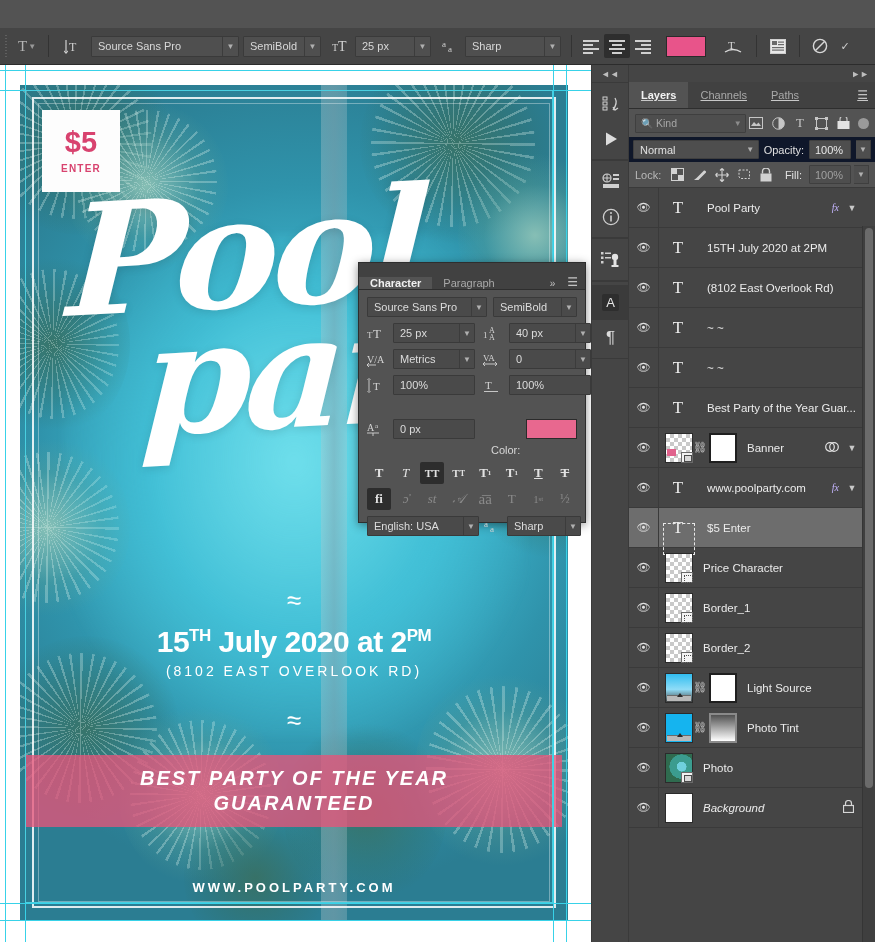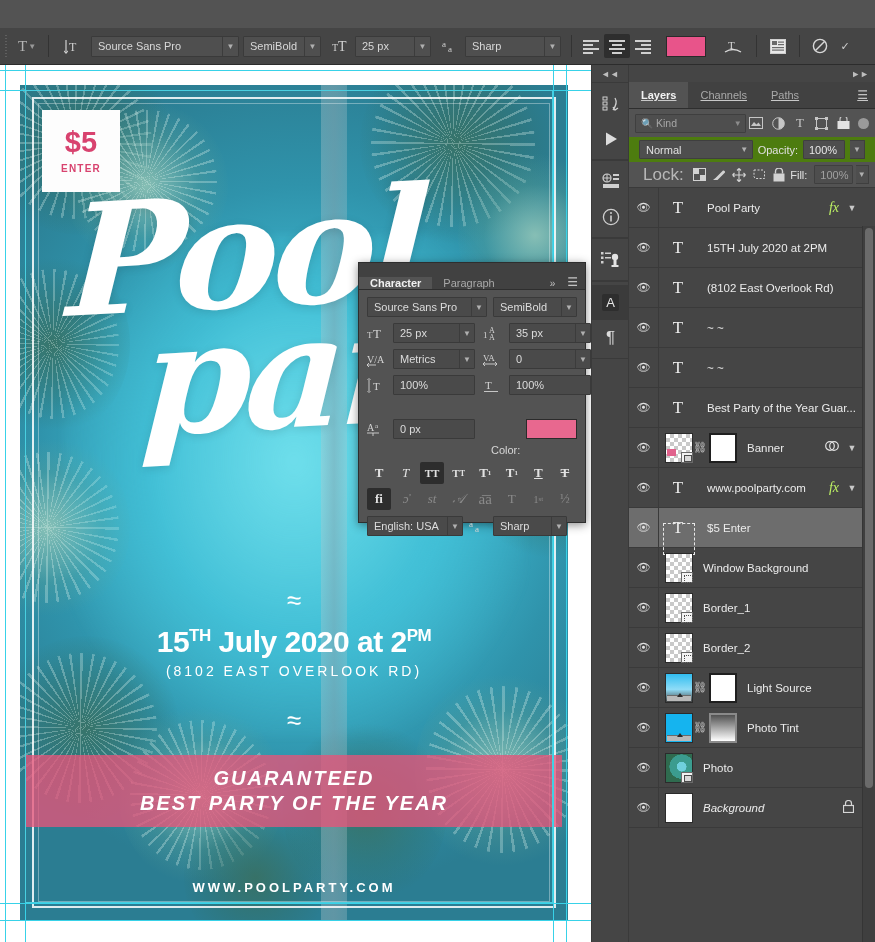--- a/index.html
+++ b/index.html
@@ -246,40 +246,40 @@
     width: 112px; height: 19px; border:1px solid #3f3f3f; background:#4e4e4e;
     display:flex; align-items:center; position:relative; border-radius:1px;
   }
   .lp-kind .lbl { font-size:10.5px; color:#a6a6a6; padding-left:20px; }
   .lp-kind .mag { position:absolute; left:5px; top:3px; font-size:10px; color:#a6a6a6; }
   .lp-kind .ar { position:absolute; right:3px; font-size:8px; color:#8c8c8c; }
   .lp-fico { width:22px; height:20px; display:flex; align-items:center; justify-content:center;
     color:#c6c6c6; font-size:12px; }
   .lp-toggle { width:11px; height:11px; border-radius:50%; background:#9a9a9a; margin-left:4px; }
 
-  .lp-blend { height: 25px; background:#4d7c0f; display:flex; align-items:center; padding:0 10px; gap:5px; }
+  .lp-blend { height: 25px; background:#0f172a; display:flex; align-items:center; padding:0 4px; gap:5px; }
   .lp-blendsel {
     flex:1; height:19px; background:#4e4e4e; border:1px solid #3f3f3f;
     display:flex; align-items:center; position:relative; border-radius:1px;
   }
   .lp-blendsel .v { font-size:11px; color:#e0e0e0; padding-left:6px; }
   .lp-blendsel .ar { position:absolute; right:0; top:0; bottom:0; width:15px;
     display:flex; align-items:center; justify-content:center; font-size:8px; color:#b0b0b0; }
   .lp-oplbl { font-size:11px; color:#e0e0e0; }
   .lp-opval {
     width:42px; height:19px; background:#4e4e4e; border:1px solid #3f3f3f;
     display:flex; align-items:center; justify-content:flex-start; padding-left:5px;
     font-size:11px; color:#e8e8e8; border-radius:1px;
   }
   .lp-opar { width:15px; height:19px; display:flex; align-items:center; justify-content:center;
     font-size:8px; color:#b0b0b0; background:#4e4e4e; border:1px solid #3f3f3f; border-left:none; }
 
   .lp-lock { height: 26px; background:#535353; display:flex; align-items:center; padding:0 6px; gap:3px;
     border-bottom:1px solid #3a3a3a;}
-  .lp-locklbl { font-size:17px; color:#b8b8b8; margin-right:4px;margin-left:8px; }
+  .lp-locklbl { font-size:11px; color:#b8b8b8; margin-right:4px; }
   .lp-lico { width:19px; height:19px; display:flex; align-items:center; justify-content:center;
     color:#d2d2d2; font-size:12px; }
   .lp-filllbl { font-size:11px; color:#e0e0e0; margin-left:auto; margin-right:4px; }
   .lp-fillval {
     width:42px; height:19px; background:#4e4e4e; border:1px solid #3f3f3f;
     display:flex; align-items:center; padding-left:5px; font-size:11px; color:#a0a0a0; border-radius:1px;
   }
 
   .lp-list { background:#454545; }
   .lrow {
@@ -350,21 +350,21 @@
   .lchain { width:14px; text-align:center; color:#d8d8d8; font-size:11px; }
   .lmask {
     width:28px; height:30px; border:2px solid #1f1f1f; margin-left:2px; background:#fff;
   }
   .lmask.grad { background: linear-gradient(180deg,#515151 0%, #ffffff 100%); border:2px solid #8a8a8a;}
   .lname {
     flex: 1; padding-left: 10px; font-size: 11.5px; color: #ebebeb;
     white-space: nowrap; overflow: hidden; text-overflow: ellipsis;
   }
   .lname.italic { font-style: italic; }
-  .lfx { color:#bef264; font-size:14px; font-family:"Liberation Serif", serif; font-style:italic;
+  .lfx { color:#c4b5fd; font-size:10px; font-family:"Liberation Serif", serif; font-style:italic;
     padding-right: 4px; }
   .lrowchev { width:18px; text-align:center; color:#c8c8c8; font-size:9px; }
   .llock { width: 26px; text-align:center; color:#d6d6d6; font-size:11px; }
   .lscrollpad { width: 14px; }
 
   .lp-scroll {
     position:absolute; right:0; top:161px; width:13px; bottom:0; background:#3f3f3f;
     border-left:1px solid #353535;
   }
   .lp-scroll .thumb {
@@ -518,22 +518,22 @@
       <div class="wave" style="top:500px;">≈</div>
 
       <div class="date-line">
         <span>15</span><sup>TH</sup><span> July 2020 at 2</span><sup>PM</sup>
       </div>
       <div class="addr-line">(8102 EAST OVERLOOK RD)</div>
 
       <div class="wave" style="top:620px;">≈</div>
 
       <div class="banner">
+        <div class="banner-t">BEST PARTY OF THE YEAR</div>
         <div class="banner-t">GUARANTEED</div>
-        <div class="banner-t">BEST PARTY OF THE YEAR</div>
       </div>
 
       <div class="site-line">WWW.POOLPARTY.COM</div>
     </div>
 
     <div class="guide-h" style="top:5px;"></div>
     <div class="guide-h" style="top:25px;"></div>
     <div class="guide-h" style="top:838px;"></div>
     <div class="guide-h" style="top:855px;"></div>
     <div class="guide-v" style="left:5px;"></div>
@@ -576,21 +576,21 @@
           <span class="ar">▼</span>
         </div>
         <div class="cp-lbl" style="margin-left:8px;">
           <svg width="22" height="15" viewBox="0 0 22 15">
               <text x="0" y="12" font-size="9" fill="#d4d4d4" font-family="Liberation Serif, serif">1</text>
               <text x="6" y="7" font-size="8" fill="#d4d4d4" font-family="Liberation Serif, serif">A</text>
               <text x="6" y="14" font-size="8" fill="#d4d4d4" font-family="Liberation Serif, serif">A</text>
             </svg>
         </div>
         <div class="cp-field" style="flex:none;width:82px;">
-          <span class="v">35 px</span>
+          <span class="v">40 px</span>
           <span class="ar">▼</span>
         </div>
       </div>
 
       <div class="cp-row">
         <div class="cp-lbl">
           <svg width="22" height="15" viewBox="0 0 22 15">
               <text x="0" y="11" font-size="10" fill="#d4d4d4" font-family="Liberation Serif, serif">V/A</text>
               <path d="M0 13 h9 M0 13 l2 -2 M0 13 l2 2" stroke="#d4d4d4" stroke-width="0.9" fill="none"></path>
             </svg>
@@ -663,21 +663,21 @@
         <div class="cp-gl dim" style="font-style:italic;">ɔ̓</div>
         <div class="cp-gl dim" style="font-style:italic;">st</div>
         <div class="cp-gl dim" style="font-style:italic;">𝒜</div>
         <div class="cp-gl dim" style="font-size:15px;">a͞a</div>
         <div class="cp-gl dim">T</div>
         <div class="cp-gl dim" style="font-size:10px;">1<sup style="font-size:7px">st</sup></div>
         <div class="cp-gl dim">½</div>
       </div>
 
       <div class="cp-botrow">
-        <div class="cp-field" style="flex:none;width:96px;">
+        <div class="cp-field" style="flex:none;width:112px;">
           <span class="v">English: USA</span>
           <span class="ar">▼</span>
         </div>
         <div style="width:20px;display:flex;align-items:center;justify-content:center;">
           <svg width="18" height="15" viewBox="0 0 18 15">
               <text x="0" y="8" font-size="9" fill="#d4d4d4" font-family="Liberation Serif, serif">a</text>
               <text x="6" y="13" font-size="9" fill="#d4d4d4" font-family="Liberation Serif, serif">a</text>
             </svg>
         </div>
         <div class="cp-field" style="flex:none;width:74px;">
@@ -921,21 +921,21 @@
         <div class="lthumb-t boxed">T</div>
         <div class="lname">$5 Enter</div>
         <div class="lscrollpad"></div>
       </div>
 
       <div class="lrow">
         <div class="leye">👁</div>
         <div class="lthumb">
             <div class="fxbadge"></div>
           </div>
-        <div class="lname">Window Background</div>
+        <div class="lname">Price Character</div>
         <div class="lscrollpad"></div>
       </div>
 
       <div class="lrow">
         <div class="leye">👁</div>
         <div class="lthumb">
             <div class="fxbadge"></div>
           </div>
         <div class="lname">Border_1</div>
         <div class="lscrollpad"></div>

